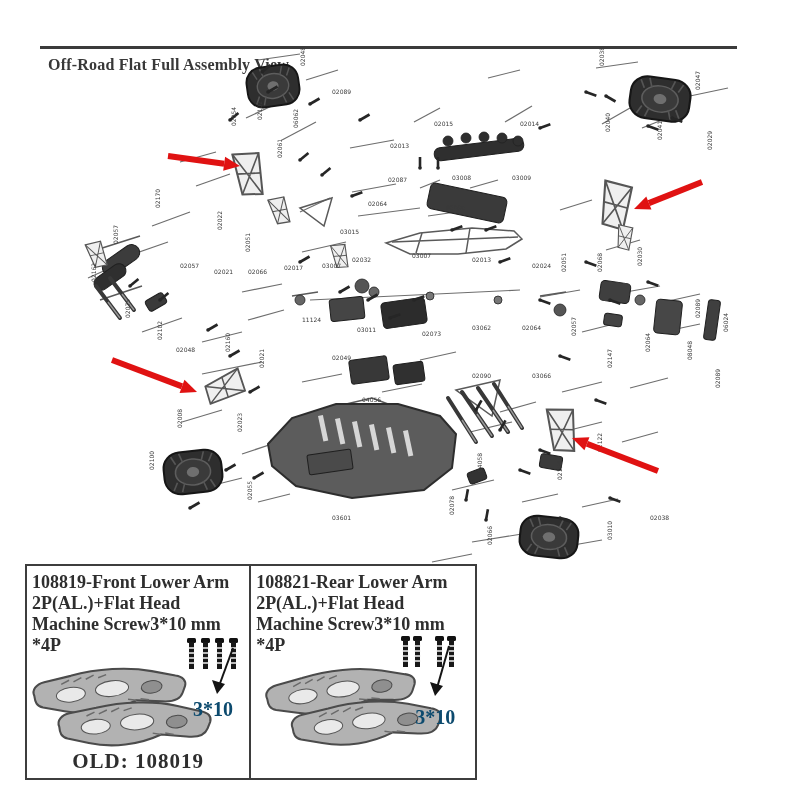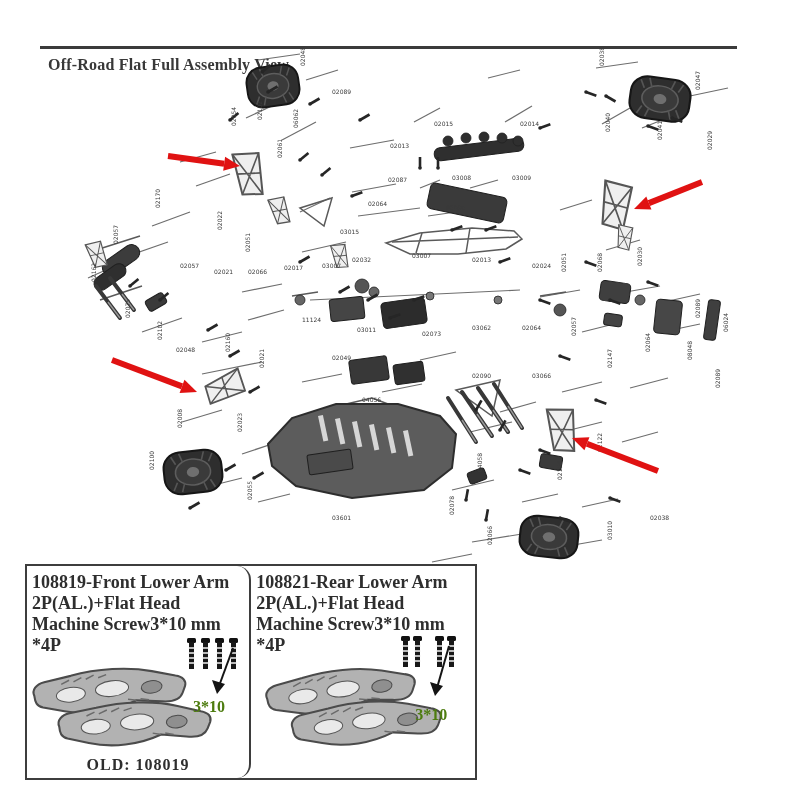--- a/index.html
+++ b/index.html
@@ -2,29 +2,29 @@
 <html><head>
 <meta charset="utf-8">
 <style>
   html,body{margin:0;padding:0;width:800px;height:800px;background:#ffffff;overflow:hidden;}
   #page{position:relative;width:800px;height:800px;background:#ffffff;font-family:"Liberation Serif",serif;color:#333;}
   #top-rule{position:absolute;left:40px;top:46px;width:697px;height:3px;background:#3b3b3b;}
   #title{position:absolute;left:48px;top:55px;font-weight:bold;font-size:16px;line-height:19px;color:#383838;letter-spacing:.2px;}
   #diagram{position:absolute;left:0;top:0;}
   
   #parts-panel{position:absolute;left:25px;top:564px;width:448px;height:212px;border:2px solid #3d3d3d;display:flex;background:#fff;}
-  .cell{position:relative;width:256px;height:100%;box-sizing:border-box;border-radius:14px;}
+  .cell{position:relative;width:256px;height:100%;box-sizing:border-box;}
   .cell:first-child{border-right:2px solid #3d3d3d;}
   .cell-text{position:absolute;left:5px;top:6px;font-size:18px;font-weight:bold;line-height:21px;color:#2e2e2e;white-space:nowrap;}
   .cell-text span{display:block;}
   .cell-art{position:absolute;left:0;top:60px;}
-  .screw-size{position:absolute;font-size:16px;font-weight:bold;color:#4d7c0f;}
+  .screw-size{position:absolute;font-size:20px;font-weight:bold;color:#0c4a6e;}
   .c0 .screw-size{left:166px;top:132px;}
   .c1 .screw-size{left:164px;top:140px;}
-  .old-label{position:absolute;left:0;bottom:4px;width:100%;text-align:center;font-size:16px;font-weight:600;color:#2e2e2e;letter-spacing:1px;}
+  .old-label{position:absolute;left:0;bottom:4px;width:100%;text-align:center;font-size:21px;font-weight:600;color:#2e2e2e;letter-spacing:1px;}
 </style>
 </head>
 <body>
 
 <div id="page">
 
   <div id="top-rule"></div>
 
   <div id="title">
     <span>Off-Road Flat</span>

